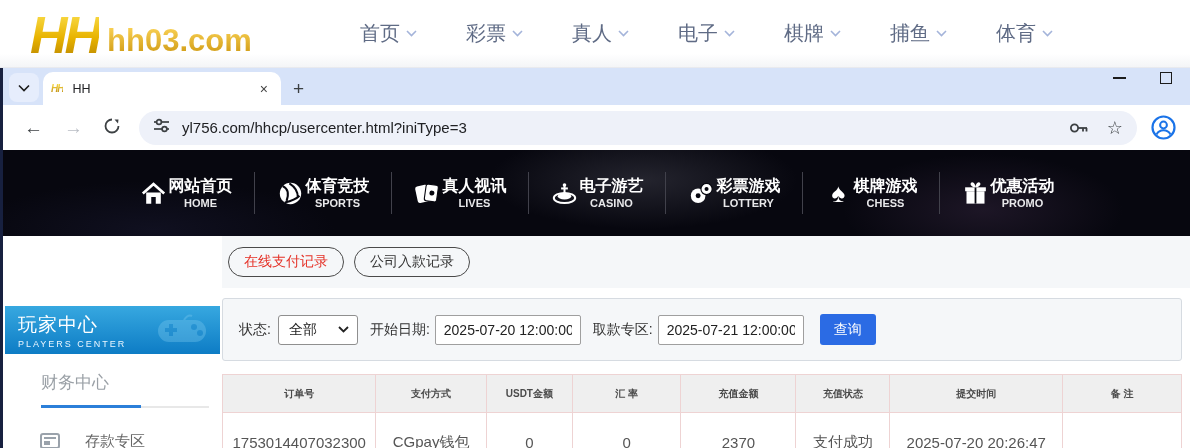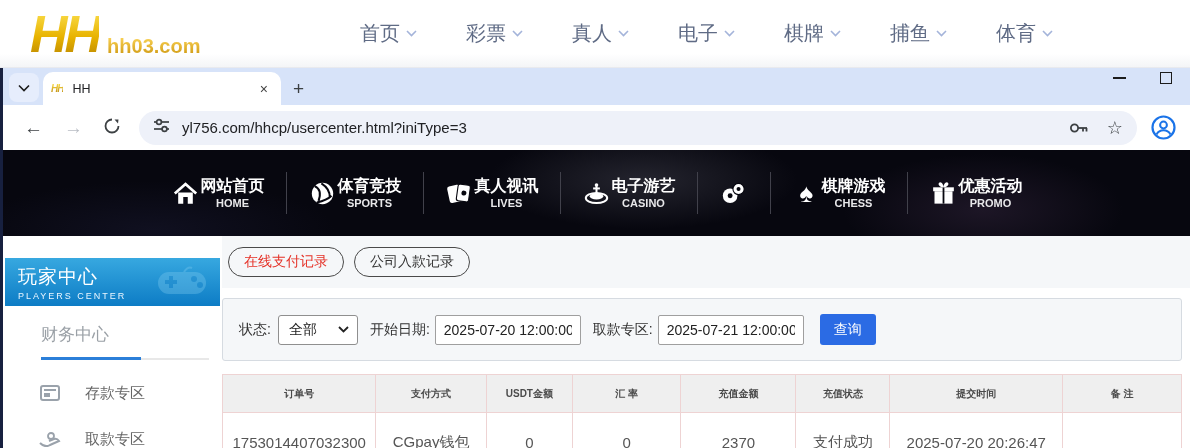--- a/index.html
+++ b/index.html
@@ -6,21 +6,21 @@
   html,body { width:1190px; height:448px; overflow:hidden; background:#fff;
     font-family:"Liberation Sans","DejaVu Sans",sans-serif; }
 
   
   .site-banner { position:relative; height:68px; background:linear-gradient(#ffffff 80%, #f4f5f7);
     border-bottom:1px solid #e9eaee; display:flex; align-items:center; }
   .logo-wrap { display:flex; align-items:flex-end; margin-left:30px; }
   .logo-hh { font-size:52px; font-weight:900; font-style:italic; letter-spacing:-3px; line-height:60px;
     background:linear-gradient(#ffe85e, #e8b300 55%, #b07c00);
     -webkit-background-clip:text; background-clip:text; color:transparent; }
-  .logo-domain { font-size:20px; font-weight:800; margin-left:8px; margin-bottom:6px;
+  .logo-domain { font-size:31px; font-weight:800; margin-left:8px; margin-bottom:6px;
     background:linear-gradient(#ffd95e, #c9920a); -webkit-background-clip:text; background-clip:text; color:transparent;margin-top:20px; }
   .banner-nav { position:absolute; left:360px; top:0; height:100%; display:flex; align-items:center; gap:49px; }
   .banner-nav-item { display:flex; align-items:center; gap:6px; font-size:20px; color:#5f6b85; cursor:pointer; }
   .chev { width:11px; height:7px; }
   .chev polyline { fill:none; stroke:#a4b4da; stroke-width:1.6; }
 
   
   .browser { position:relative; height:380px; border-left:3px solid #17203f; }
   .tabstrip { height:37px; background:#d7e3f9; display:flex; align-items:flex-end; position:relative; }
   .caret-btn { width:30px; height:29px; margin:0 4px 3px 6px; border-radius:8px; background:#e6edfc;
@@ -59,21 +59,21 @@
   .mnav-sep { width:1px; height:42px; background:#41414b; }
   .mnav-icon { width:30px; height:30px; display:flex; align-items:center; justify-content:center; }
   .mnav-icon svg { width:27px; height:27px; }
   .mnav-text { text-align:center; }
   .mnav-zh { font-size:16px; font-weight:bold; color:#ffffff; line-height:20px; }
   .mnav-en { font-size:11px; font-weight:bold; color:#e8e8ea; line-height:14px; }
   .spade-glyph { color:#fff; font-size:26px; line-height:1; }
 
   
   .content { display:flex; height:212px; }
-  .sidebar { width:219px; background:#ffffff; padding-top:22px; flex:none; }
+  .sidebar { width:219px; background:#ffffff; padding-top:22px; flex:none;margin-top:48px; }
   .side-head { height:48px; margin:0 2px 0 2px; position:relative; overflow:hidden;
     background:linear-gradient(#37a8e0, #0d7cc5); padding:6px 0 0 13px; }
   .side-head-zh { font-size:19px; color:#ffffff; letter-spacing:1px; }
   .side-head-en { font-size:9px; color:#eaf6ff; letter-spacing:2px; margin-top:1px; }
   .gamepad { position:absolute; right:10px; top:6px; opacity:.35; }
   .side-section { padding:17px 0 0 38px; }
   .side-section-title { font-size:17px; color:#9aa0a6; }
   .side-underline { margin-top:12px; width:168px; height:2px; background:#e8e8e8; position:relative; }
   .side-underline-blue { position:absolute; left:0; top:0; width:100px; height:3px; margin-top:-1px; background:#2b7fd9; }
   .side-item { display:flex; align-items:center; height:46px; padding-left:36px; gap:24px;
@@ -277,20 +277,24 @@
     </div>
     <div class="mnav-sep"></div>
     <div class="mnav-item">
       <span class="mnav-icon">
         <svg viewBox="0 0 24 24">
           <circle cx="9" cy="14" r="6.5" fill="#fff"></circle>
             <circle cx="9" cy="14" r="2.2" fill="#07070f"></circle>
           <circle cx="16.5" cy="8" r="5" fill="#fff" stroke="#07070f" stroke-width="1"></circle>
             <circle cx="16.5" cy="8" r="1.8" fill="#07070f"></circle>
         </svg>
+      </span>
+      <span class="mnav-text">
+        <div class="mnav-zh">彩票游戏</div>
+        <div class="mnav-en">LOTTERY</div>
       </span>
     </div>
     <div class="mnav-sep"></div>
     <div class="mnav-item">
       <span class="mnav-icon spade-glyph">♠</span>
       <span class="mnav-text">
         <div class="mnav-zh">棋牌游戏</div>
         <div class="mnav-en">CHESS</div>
       </span>
     </div>

